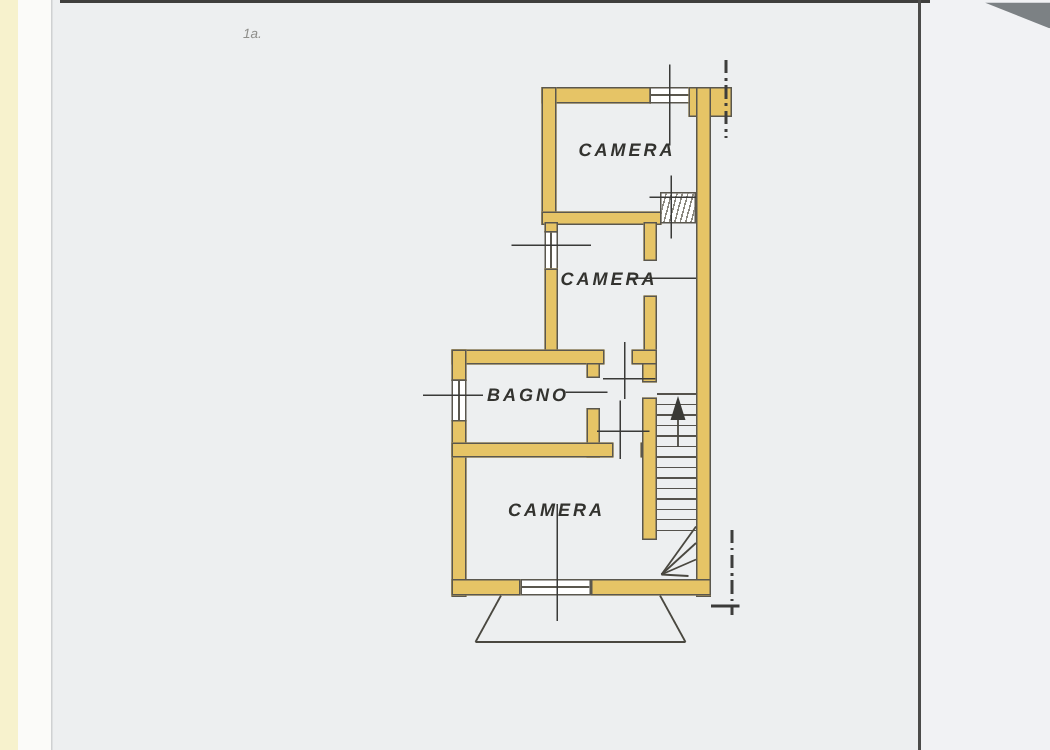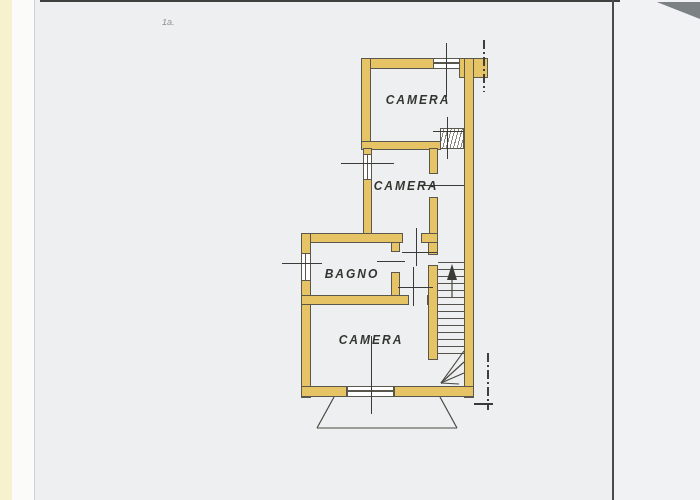--- a/index.html
+++ b/index.html
@@ -107,16 +107,16 @@
         <line x1="334" y1="397" x2="317" y2="428"></line>
         <line x1="440" y1="397" x2="457" y2="428"></line>
         <line x1="317" y1="428" x2="457" y2="428"></line>
         <line x1="452" y1="278" x2="452" y2="298"></line>
       </g>
       <polygon points="452,264 447,280 457,280" fill="#3a3a36"></polygon>
     </svg>
 
     <div class="room-label" style="left:380px;top:93px;width:76px">CAMERA</div>
     <div class="room-label" style="left:370px;top:179px;width:72px">CAMERA</div>
-    <div class="room-label" style="left:318px;top:267px;width:68px">BAGNO</div>
+    <div class="room-label" style="left:318px;top:256px;width:68px">BAGNO</div>
     <div class="room-label" style="left:333px;top:333px;width:76px">CAMERA</div>
   </div>
 </div>
 
 </body></html>

